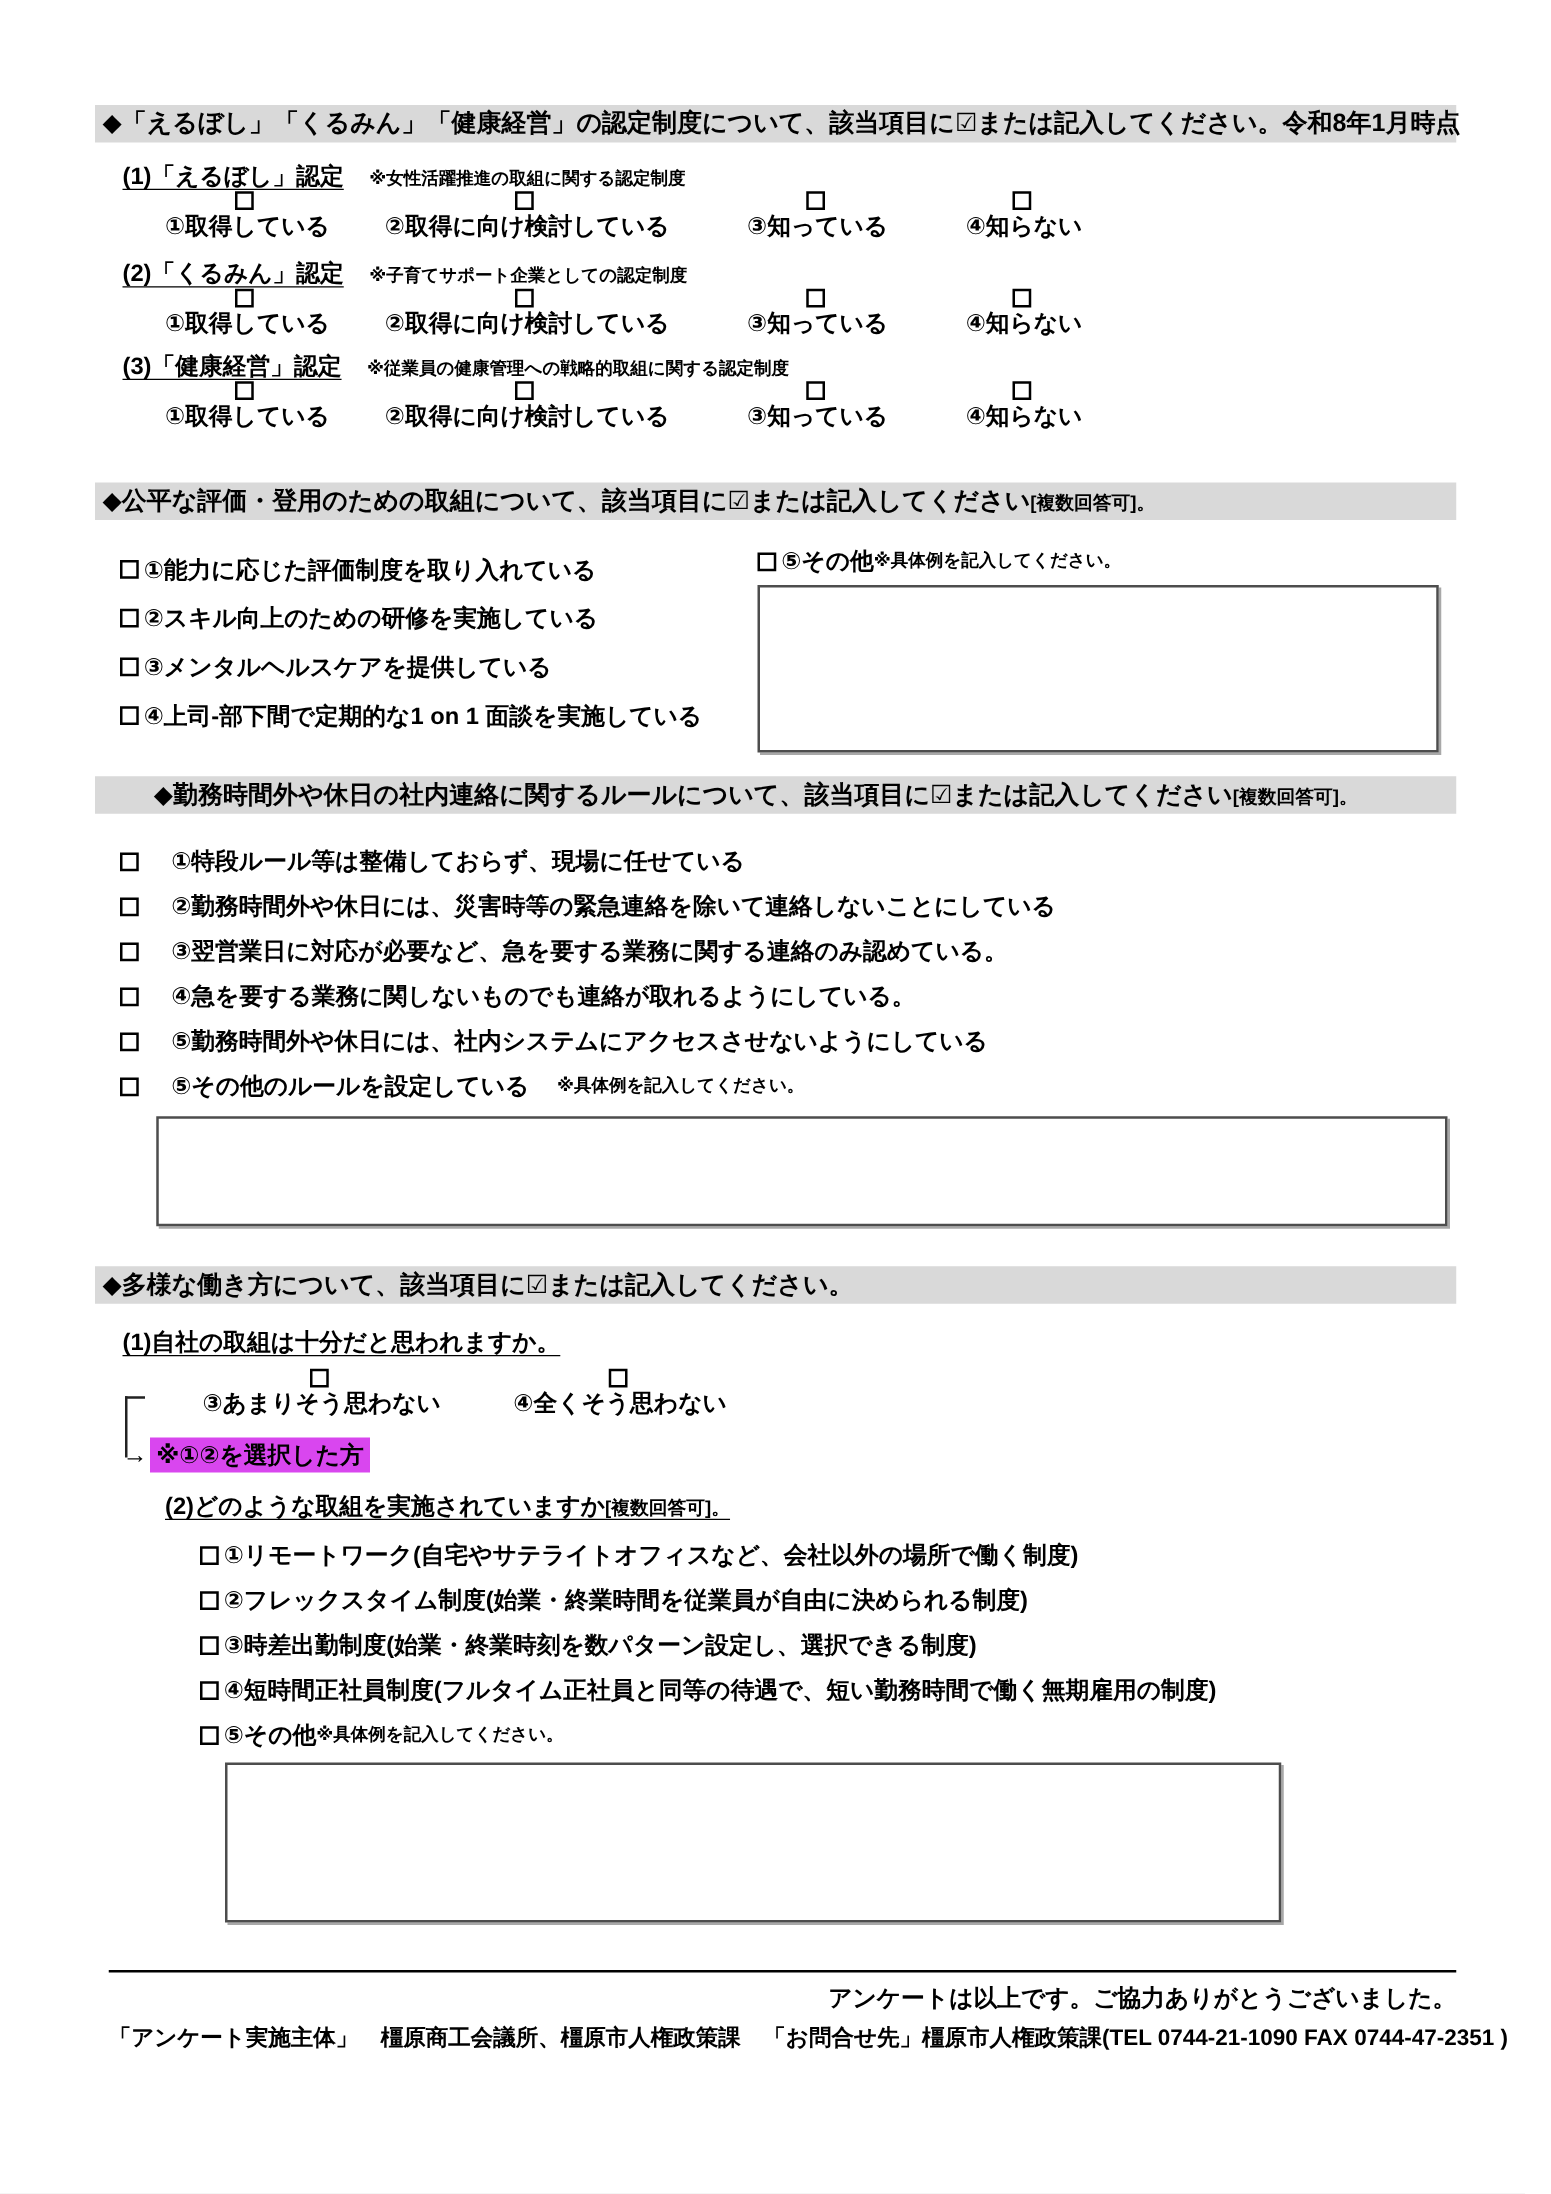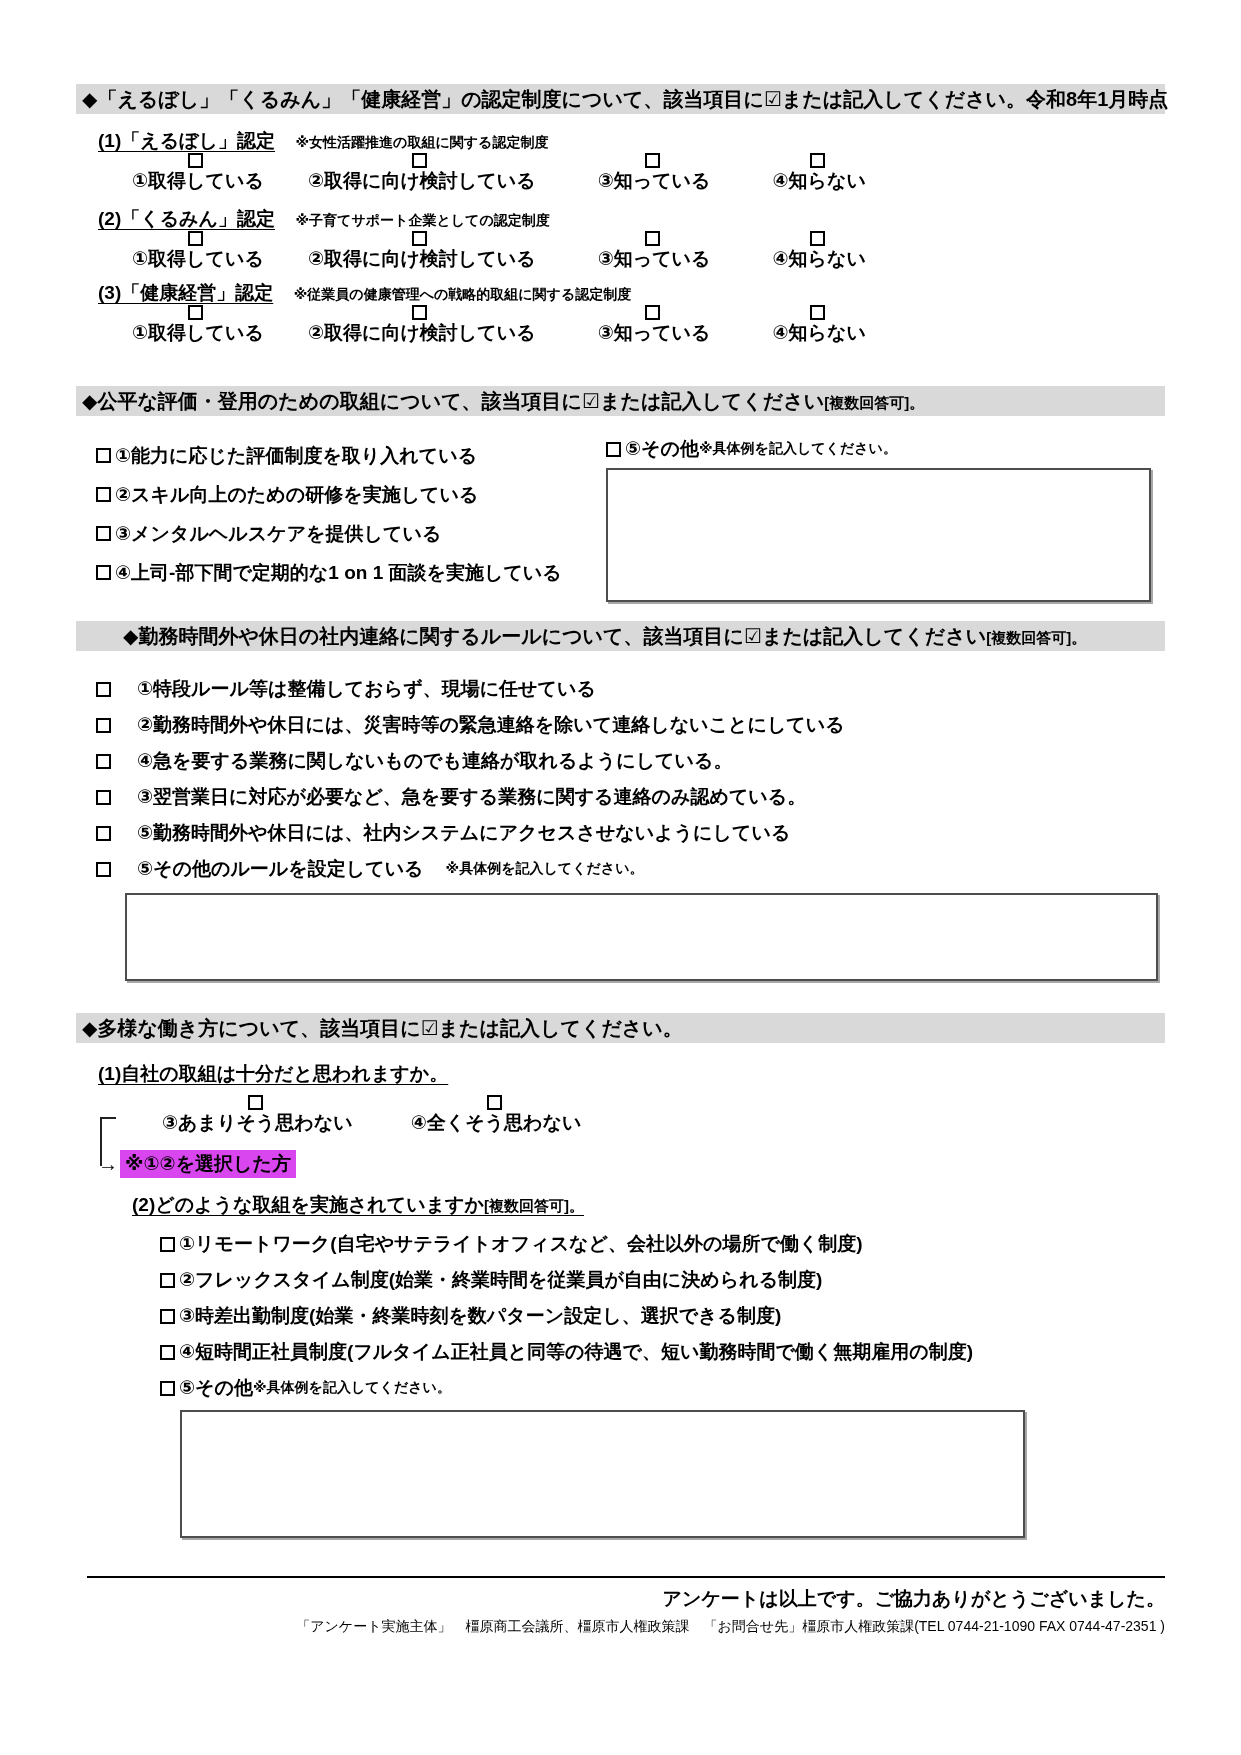--- a/index.html
+++ b/index.html
@@ -69,21 +69,21 @@
   .branch-label {
     background:#d946ef; font-size:19px; font-weight:bold;
     padding:1px 5px;
   }
   .footer {
     position:absolute; left:87px; right:76px; top:1576px;
     text-align:right;
   }
   .footer-rule { border-top:2px solid #000; margin-bottom:8px; }
   .footer-closing { font-size:19px; font-weight:bold; }
-  .footer-credit { font-size:14px; font-weight:normal; margin-top:6px; white-space:nowrap; }
+  .footer-credit { font-size:18px; font-weight:bold; margin-top:6px; white-space:nowrap; }
 </style>
 </head>
 <body>
 
 <div class="page">
 
   <div class="bar">
     <span>◆「えるぼし」「くるみん」「健康経営」の認定制度について、該当項目に☑または記入してください。令和8年1月時点</span>
   </div>
 
@@ -197,25 +197,25 @@
     <label class="item">
         <span class="cb"></span>
         <span>①特段ルール等は整備しておらず、現場に任せている</span>
       </label>
     <label class="item">
         <span class="cb"></span>
         <span>②勤務時間外や休日には、災害時等の緊急連絡を除いて連絡しないことにしている</span>
       </label>
     <label class="item">
         <span class="cb"></span>
+        <span>③翌営業日に対応が必要など、急を要する業務に関する連絡のみ認めている。</span>
+      </label>
+    <label class="item">
+        <span class="cb"></span>
         <span>④急を要する業務に関しないものでも連絡が取れるようにしている。</span>
-      </label>
-    <label class="item">
-        <span class="cb"></span>
-        <span>③翌営業日に対応が必要など、急を要する業務に関する連絡のみ認めている。</span>
       </label>
     <label class="item">
         <span class="cb"></span>
         <span>⑤勤務時間外や休日には、社内システムにアクセスさせないようにしている</span>
       </label>
     <label class="item">
       <span class="cb"></span>
       <span>⑤その他のルールを設定している</span>
       <span class="inline-note">※具体例を記入してください。</span>
     </label>

